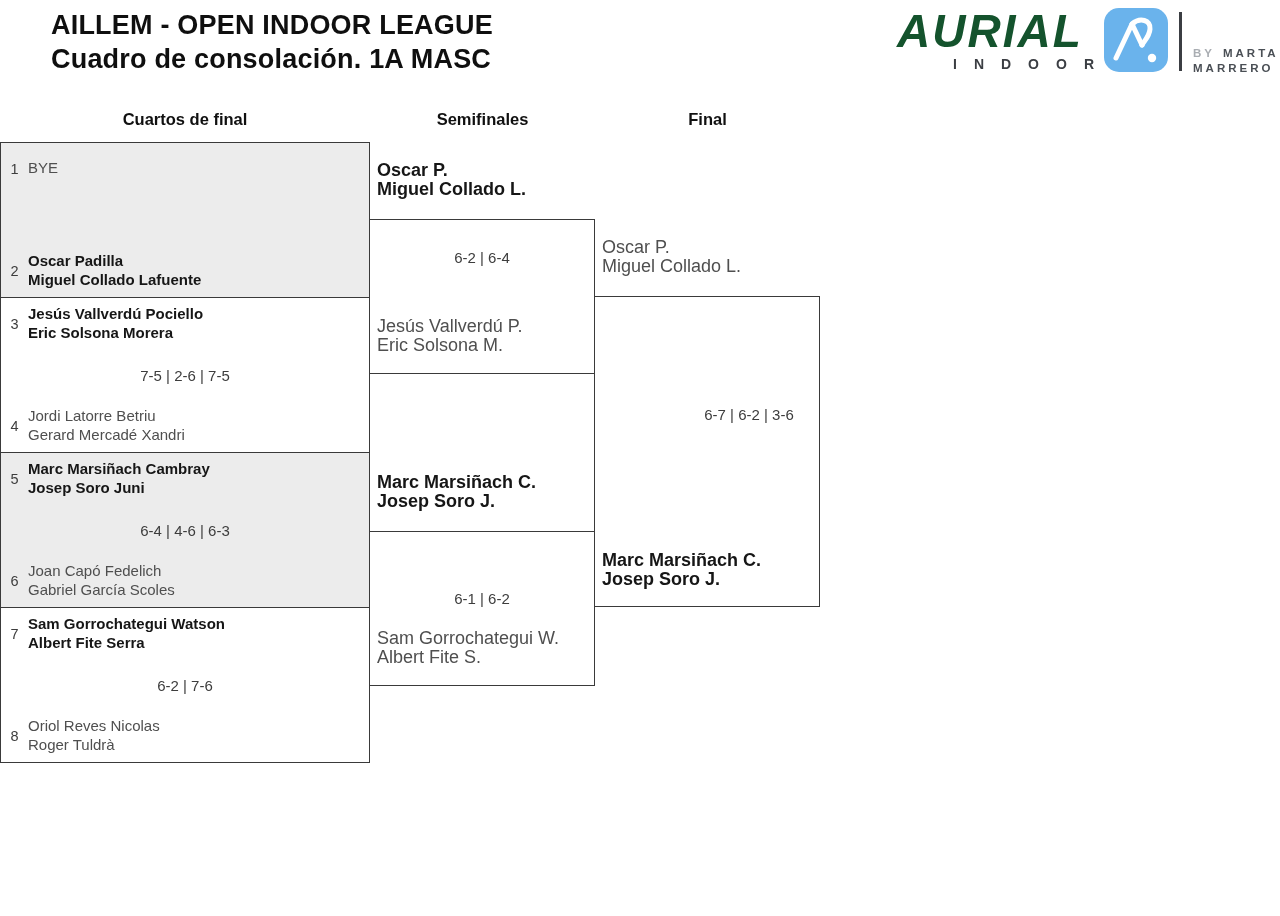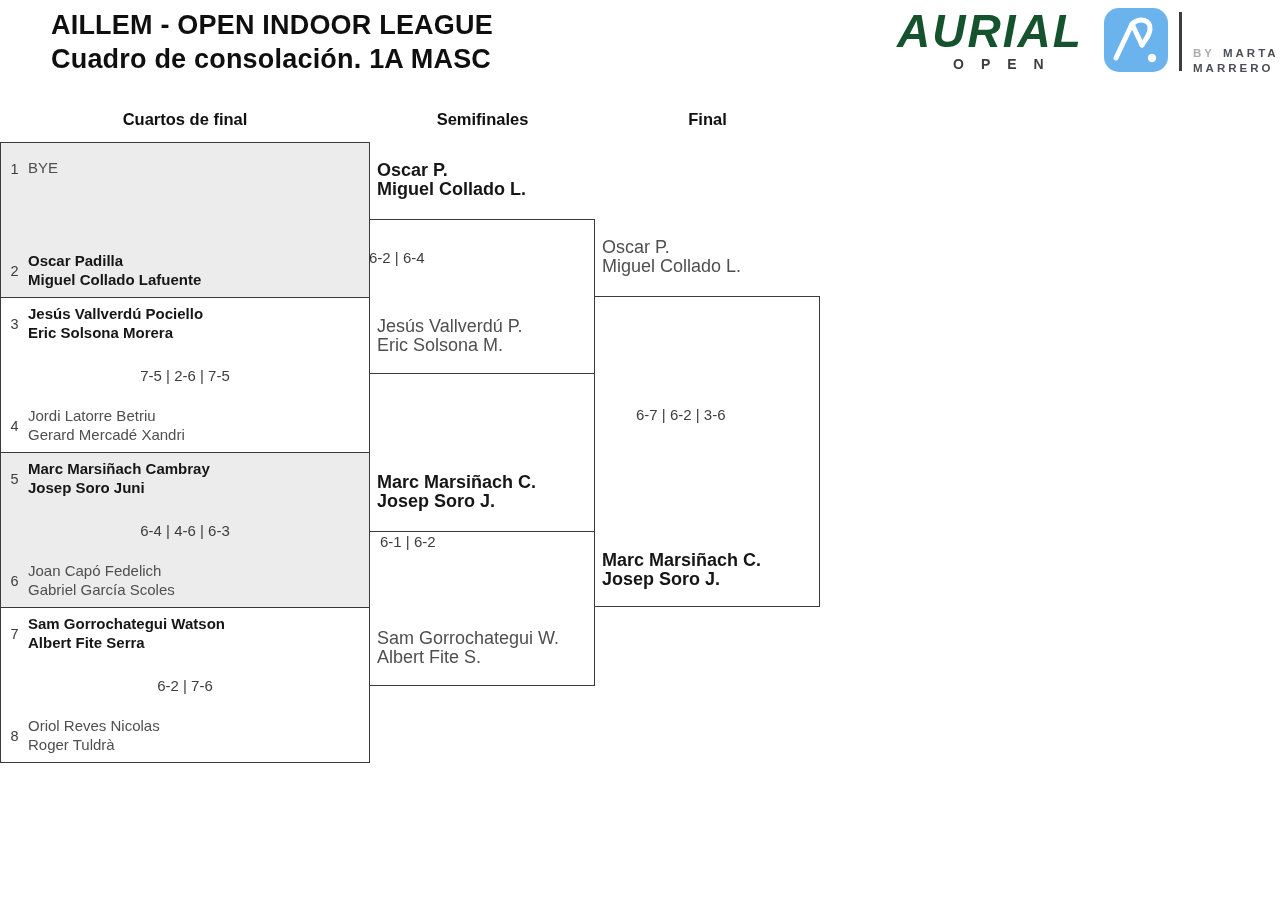--- a/index.html
+++ b/index.html
@@ -60,36 +60,36 @@
   .final-box { left:594px; top:296px; width:226px; height:311px; }
 
   .adv-label { position:absolute; font-size:18px; line-height:18.5px; white-space:nowrap; }
   .sf1-top    { left:377px; top:161px; }
   .sf1-bottom { left:377px; top:317px; }
   .sf2-top    { left:377px; top:473px; }
   .sf2-bottom { left:377px; top:629px; }
   .fin-top    { left:602px; top:238px; }
   .fin-bottom { left:602px; top:551px; }
 
-  .float-score { position:absolute; width:226px; text-align:left;
+  .float-score { position:absolute; width:226px; text-align:center;
                  font-size:15px; color:#3d3d3d; }
   .sf1-score { left:369px; top:249px; }
-  .sf2-score { left:369px; top:533px;padding-left:11px; }
+  .sf2-score { left:369px; top:590px; }
   .fin-score { left:594px; top:406px;padding-left:42px; }
 </style>
 </head>
 <body>
 
 <div class="page-title">
   <div>AILLEM - OPEN INDOOR LEAGUE</div>
   <div>Cuadro de consolación. 1A MASC</div>
 </div>
 
 <div class="logo-brand" style="color: #14532d;">AURIAL</div>
-<div class="logo-padel" style="color: rgb(59, 62, 67);">OPEN</div>
+<div class="logo-padel" style="color: rgb(59, 62, 67);">INDOOR</div>
 <div class="logo-badge" style="background: rgb(106, 179, 236);">
   <svg width="64" height="64" viewBox="0 0 64 64">
     <path d="M12 50 L28 16 L38 37" fill="none" stroke="#ffffff" stroke-width="5" stroke-linecap="round" stroke-linejoin="round"></path>
     <path d="M28 16 C36 9 47 12 46 21 C45.5 28 41 32 38 37" fill="none" stroke="#ffffff" stroke-width="5" stroke-linecap="round"></path>
     <circle cx="48" cy="50" r="4.2" fill="#ffffff"></circle>
   </svg>
 </div>
 <div class="logo-divider"></div>
 <div class="logo-by">
   <div><span class="by-prefix">BY</span><span>MARTA</span></div>

